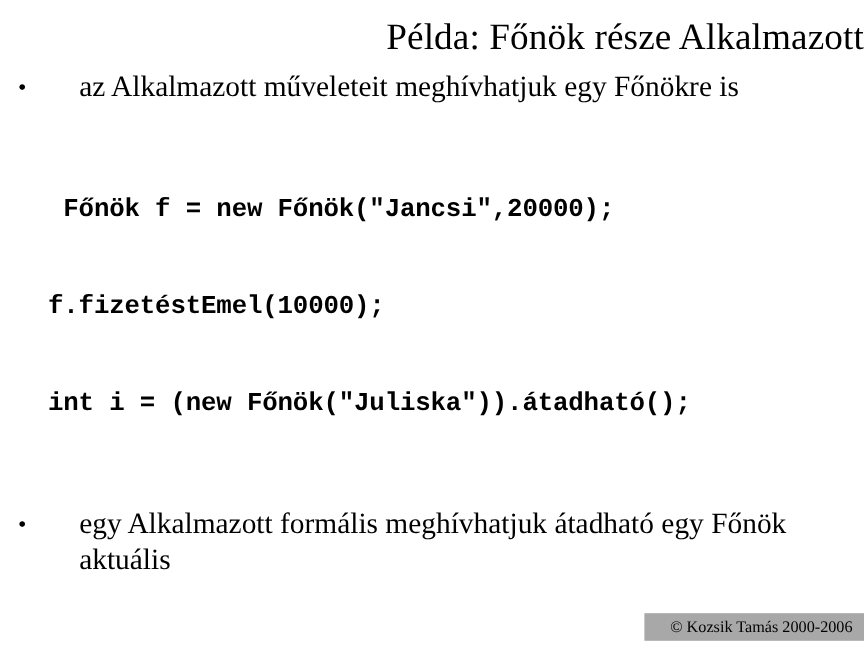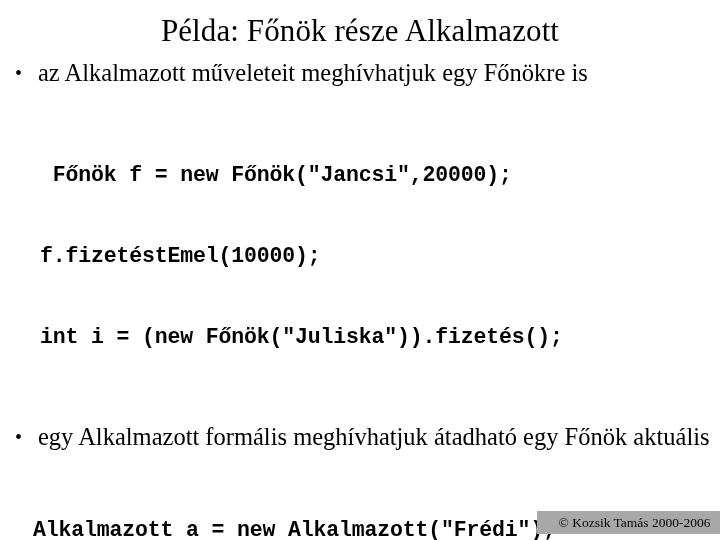--- a/index.html
+++ b/index.html
@@ -20,21 +20,21 @@
     position: relative;
     width: 720px;
     height: 540px;
   }
 
   .slide-title {
     position: absolute;
     left: 0;
     top: 13px;
     width: 720px;
-    text-align: center;
+    text-align: right;
     font-family: "Liberation Serif", "DejaVu Serif", serif;
     font-size: 31px;
     line-height: 36px;
     font-weight: normal;
     letter-spacing: 0.1px;
     white-space: nowrap;
   }
 
   .body-block {
     position: absolute;
@@ -53,20 +53,21 @@
   }
   .bullet .marker {
     position: absolute;
     left: 15px;
     top: 0;
     font-size: 20px;
     line-height: 30px;
   }
   .bullet .btext {
     display: block;
+    margin-left: 28px;
   }
 
   .code {
     font-family: "Liberation Mono", "DejaVu Sans Mono", monospace;
     font-size: 21.5px;
     line-height: 27px;
     white-space: pre;
     font-weight: bold;
     letter-spacing: -0.15px;
   }
@@ -112,21 +113,21 @@
     <div class="bullet">
       <span class="marker">•</span>
       <span class="btext">az Alkalmazott műveleteit meghívhatjuk egy Főnökre is</span>
     </div>
 
     <div class="sp-a"></div>
 
     <div class="code code-block-1">
       <span class="code-line"> Főnök f = new Főnök("Jancsi",20000);</span>
       <span class="code-line">f.fizetéstEmel(10000);</span>
-      <span class="code-line">int i = (new Főnök("Juliska")).fizetés();</span>
+      <span class="code-line">int i = (new Főnök("Juliska")).átadható();</span>
     </div>
 
     <div class="sp-c"></div>
 
     <div class="bullet">
       <span class="marker">•</span>
       <span class="btext">egy Alkalmazott formális meghívhatjuk átadható egy Főnök aktuális</span>
     </div>
 
     <div class="sp-b"></div>

